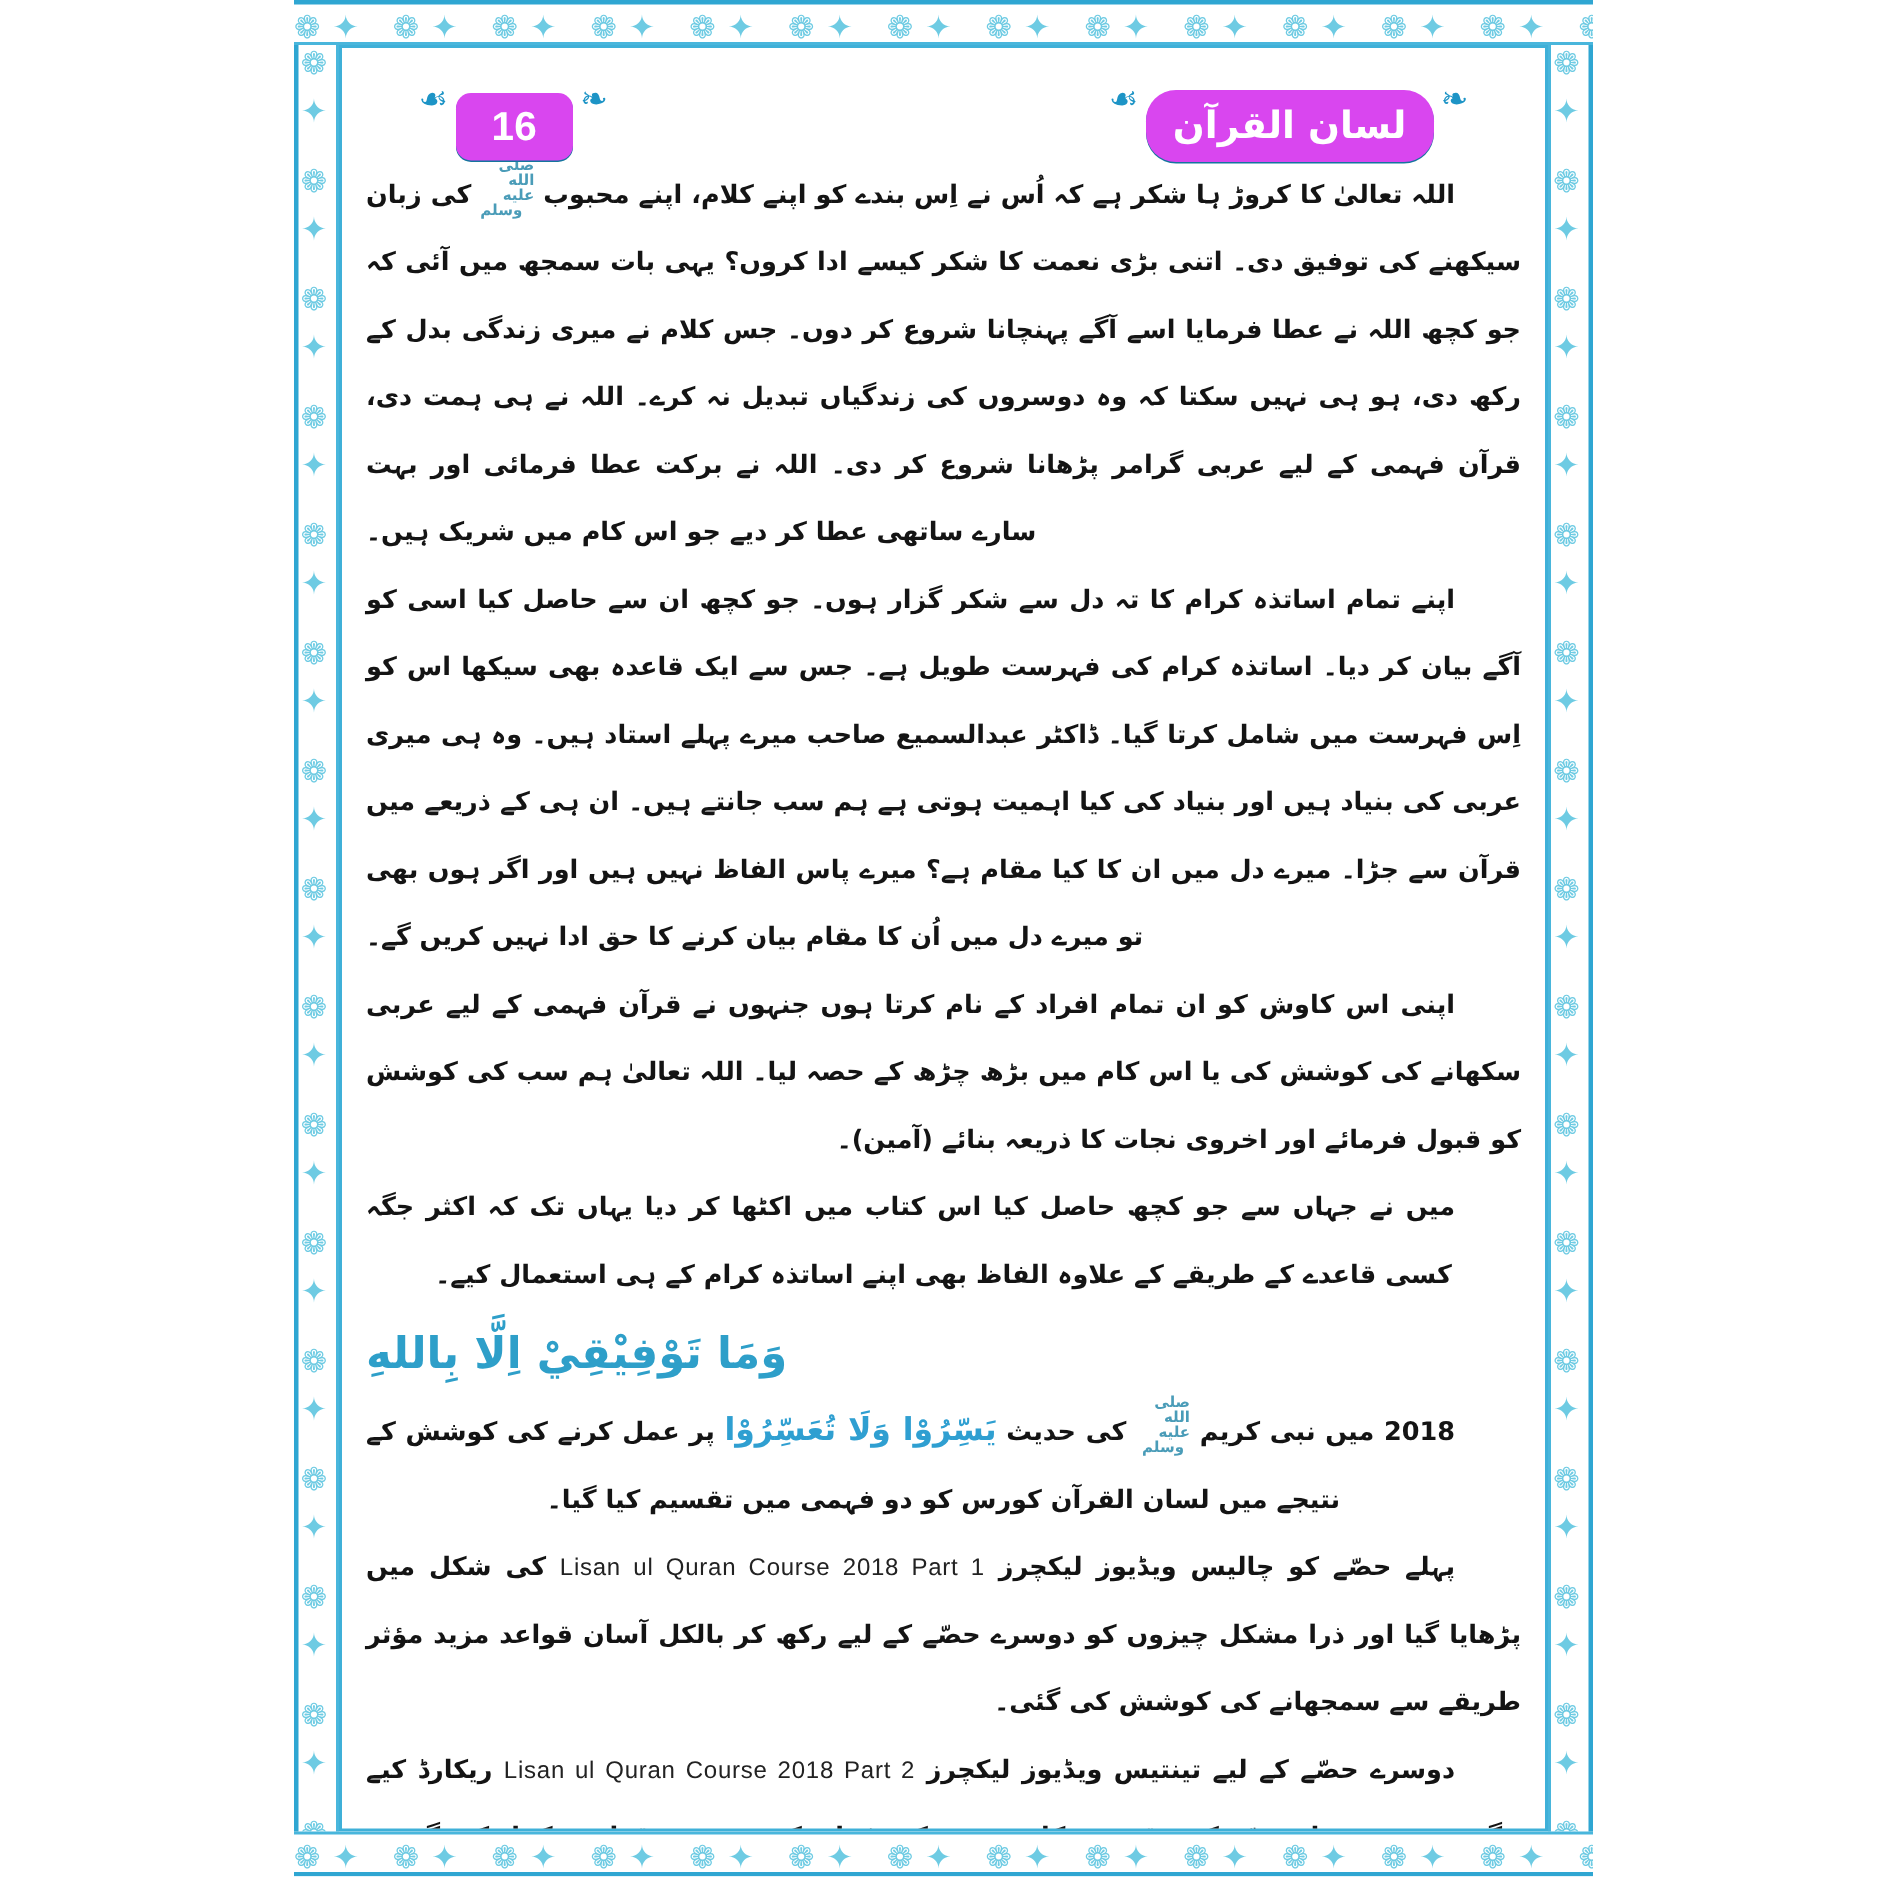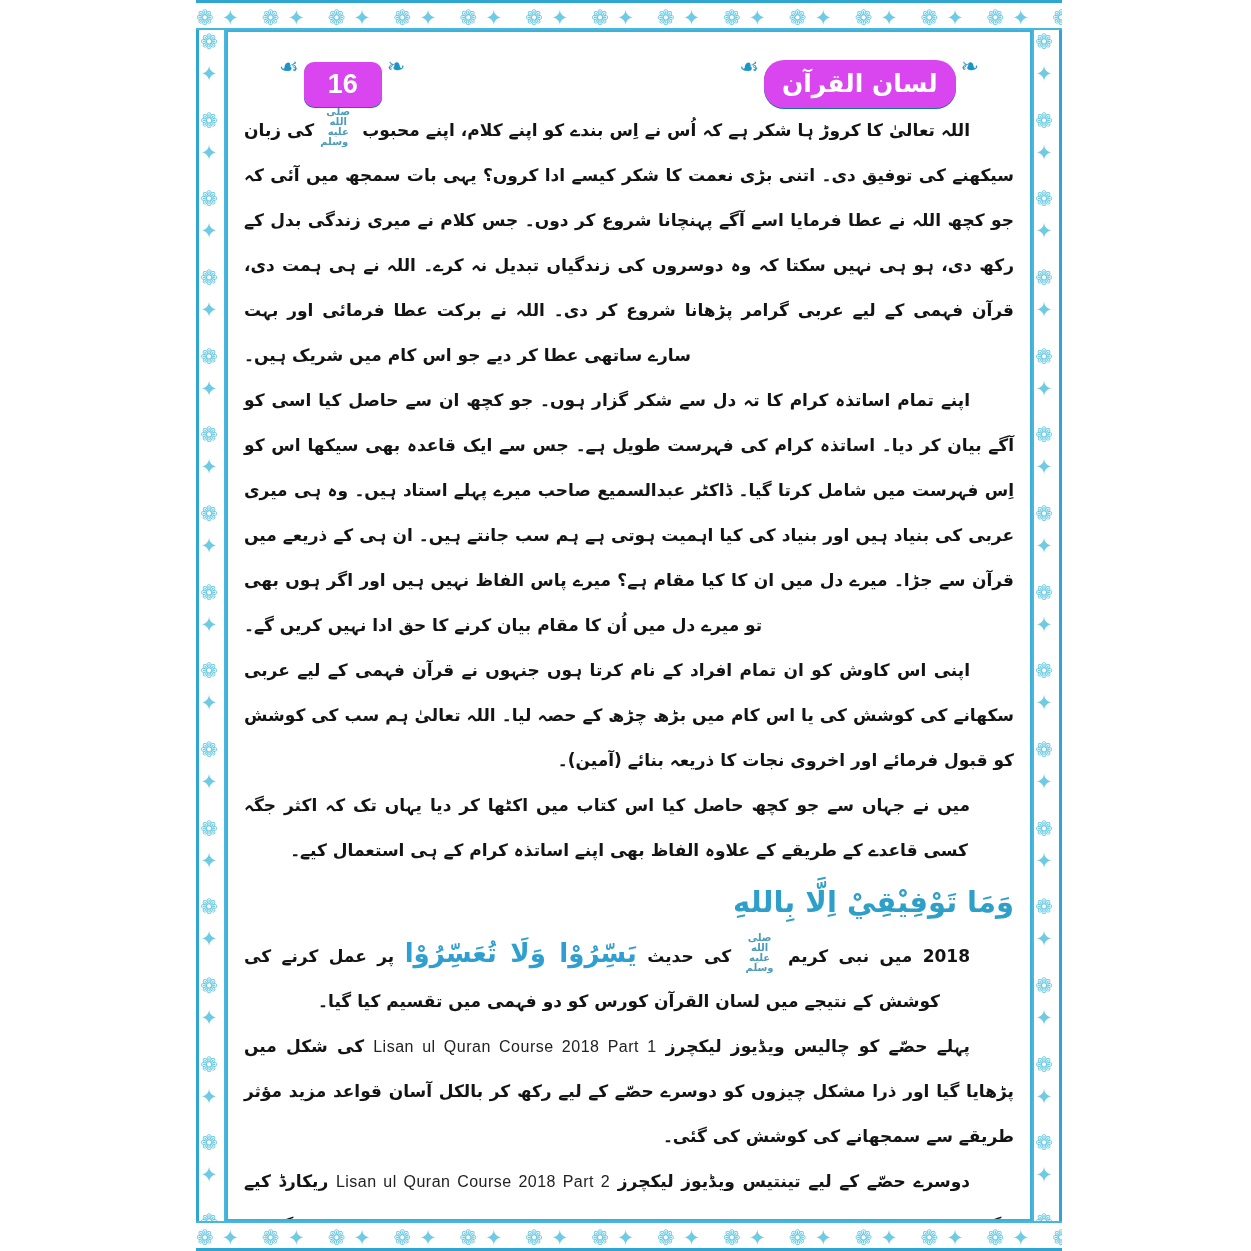--- a/index.html
+++ b/index.html
@@ -55,29 +55,29 @@
   }
   .para {
     margin:0; font-size:17px; font-weight:bold; line-height:45px;
     text-align:justify; text-indent:44px;
   }
   .para.last-left   { text-align-last:left; }
   .para.last-center { text-align-last:center; }
   .saw {
     display:inline-block; color:#4a9cb8; font-size:10px; font-weight:bold;
     line-height:10px; max-width:36px; text-indent:0; vertical-align:middle;
-    transform:translateY(-4px); text-align:center;
+    transform:translateY(-4px); 
   }
-  .hadith { color:#2f9fd1; font-size:26px; }
+  .hadith { color:#2f9fd1; font-size:21px; }
   .latin {
     font-family:"Liberation Sans", sans-serif; font-size:16px;
     font-weight:normal; letter-spacing:0.5px; color:#222222;
   }
   .dua {
-    direction:rtl; text-align:right; color:#2e9fc9; font-size:29px;
+    direction:rtl; text-align:left; color:#2e9fc9; font-size:29px;
     font-weight:bold; line-height:54px; margin:2px 0;
   }
 </style>
 </head>
 <body>
 
 <div class="canvas">
   <div class="page">
 
     <div class="orn orn-top">❁✦ ❁✦ ❁✦ ❁✦ ❁✦ ❁✦ ❁✦ ❁✦ ❁✦ ❁✦ ❁✦ ❁✦ ❁✦ ❁✦ ❁✦ ❁✦ ❁✦ ❁✦ ❁✦ ❁✦ ❁✦ ❁✦ ❁✦ ❁✦ ❁✦ ❁✦ ❁✦ ❁✦ ❁✦ ❁✦ ❁✦ ❁✦ ❁✦ ❁✦ ❁✦ ❁✦ ❁✦ ❁✦ ❁✦ ❁✦ ❁✦ ❁✦ ❁✦ ❁✦ ❁✦ ❁✦ ❁✦ ❁✦ ❁✦ ❁✦ ❁✦ ❁✦ ❁✦ ❁✦ ❁✦ ❁✦ ❁✦ ❁✦ ❁✦ ❁✦ </div>

